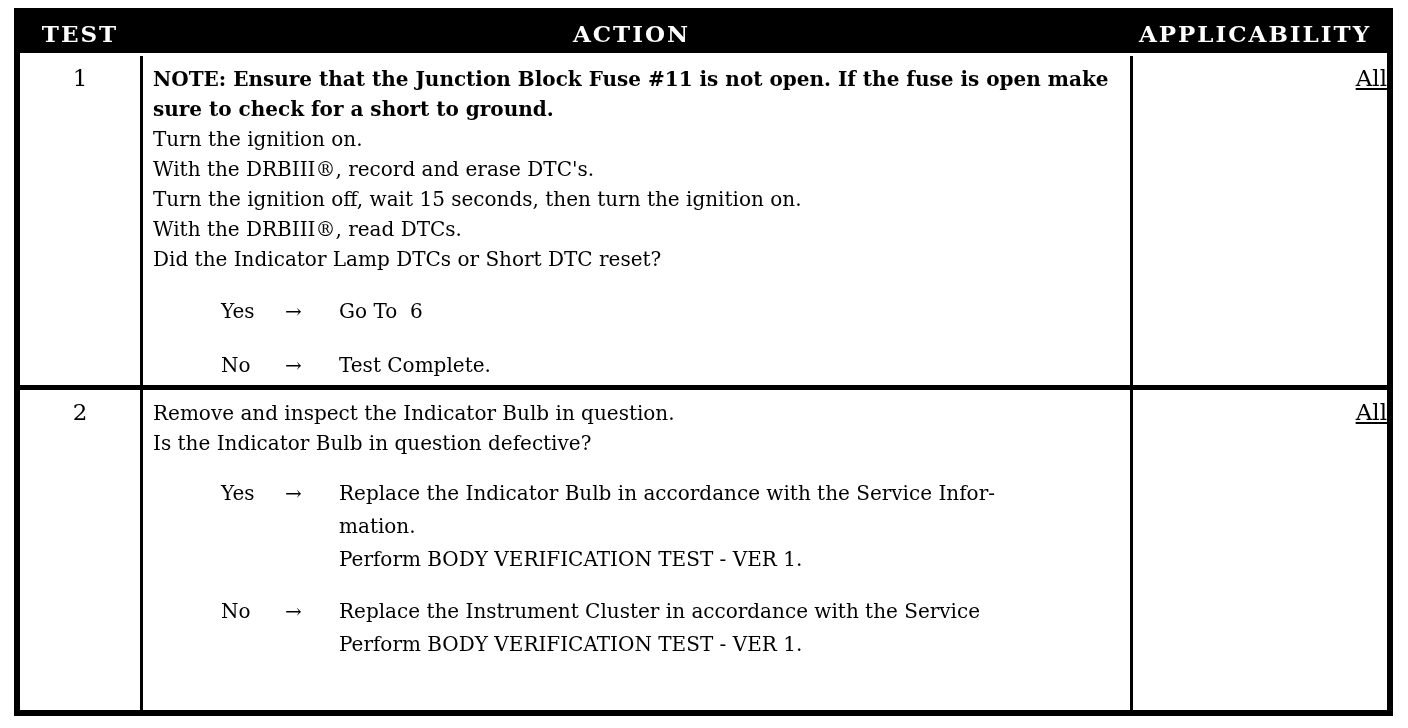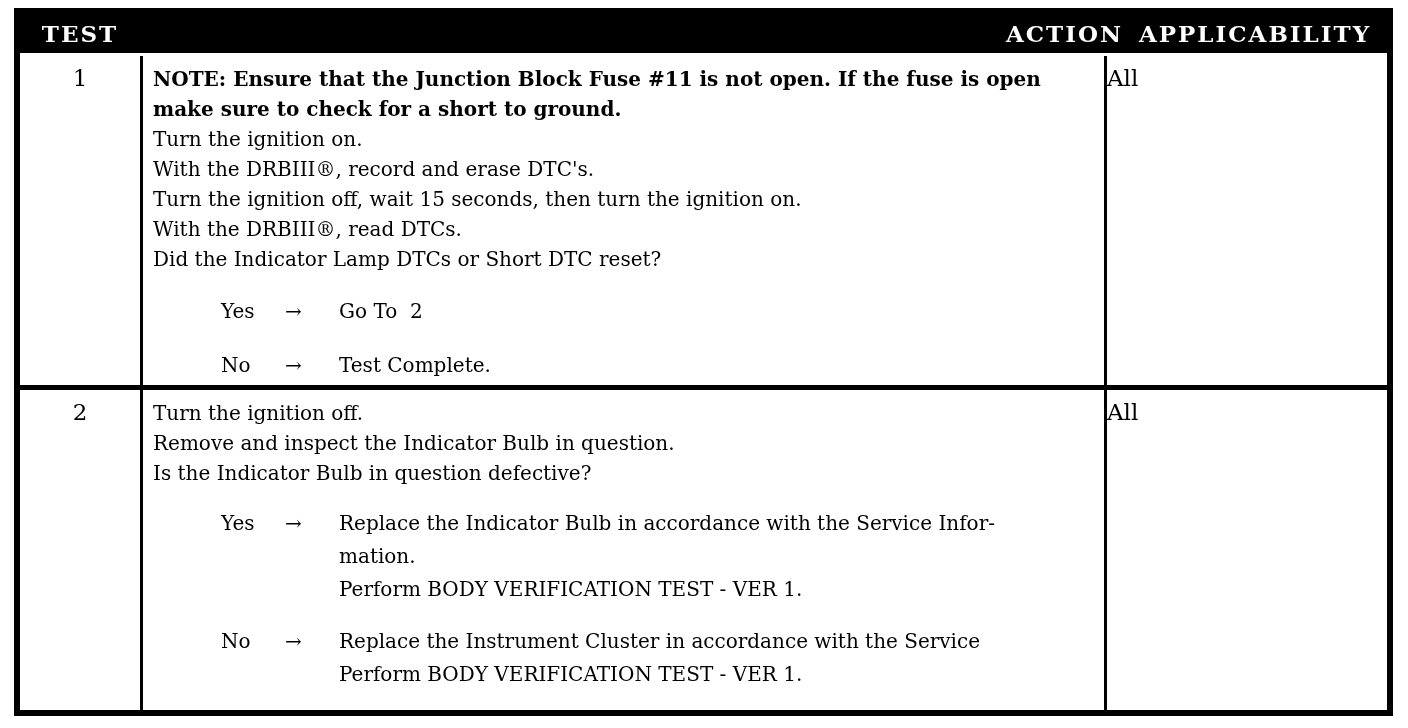--- a/index.html
+++ b/index.html
@@ -25,21 +25,21 @@
     align-items: center;
     height: 42px;
     background: #000000;
     color: #ffffff;
     font-weight: bold;
     font-size: 23px;
     letter-spacing: 2px;
     border-bottom: 3px solid #ffffff;
   }
   .hdr-test { width: 120px; text-align: center; }
-  .hdr-action { flex: 1; text-align: right; }
+  .hdr-action { flex: 1; text-align: center; }
   .hdr-applic { width: 264px; text-align: center; }
 
   .body-row { display: flex; align-items: stretch; }
   .row-1 { height: 329px; }
   .row-2 { flex: 1; border-top: 5px solid #000000; }
 
   .test-cell {
     width: 120px;
     text-align: center;
     font-size: 23px;
@@ -47,24 +47,25 @@
   }
   .action-cell {
     flex: 1;
     border-left: 3px solid #000000;
     border-right: 3px solid #000000;
     padding: 8px 10px 0 10px;
     font-size: 20px;
     line-height: 30px;
   }
   .applic-cell {
-    width: 280px;
-    text-align: left;
+    width: 254px;
+    text-align: right;
     font-size: 23px;
     padding-top: 9px;
+    text-decoration: underline;
   }
   .note { font-weight: bold; }
   .branch {
     display: flex;
     margin-left: 68px;
     margin-top: 21px;
     line-height: 33px;
   }
   .row-2 .branch { margin-top: 19px; }
   .answer { width: 64px; flex: 0 0 auto; }
@@ -89,38 +90,37 @@
       <div class="note">NOTE: Ensure that the Junction Block Fuse #11 is not open. If the fuse is open make sure to check for a short to ground.</div>
       <div>Turn the ignition on.</div>
       <div>With the DRBIII®, record and erase DTC's.</div>
       <div>Turn the ignition off, wait 15 seconds, then turn the ignition on.</div>
       <div>With the DRBIII®, read DTCs.</div>
       <div>Did the Indicator Lamp DTCs or Short DTC reset?</div>
       <div class="branch">
         <span class="answer">Yes</span>
         <span class="arrow">→</span>
         <span class="result">
-          <div class="result-line">Go To  2</div>
+          <div class="result-line">Go To  6</div>
         </span>
       </div>
       <div class="branch">
         <span class="answer">No</span>
         <span class="arrow">→</span>
         <span class="result">
           <div class="result-line">Test Complete.</div>
         </span>
       </div>
     </div>
     <div class="applic-cell">All</div>
   </div>
 
   <div class="body-row row-2">
     <div class="test-cell">2</div>
     <div class="action-cell">
-      <div>Turn the ignition off.</div>
       <div>Remove and inspect the Indicator Bulb in question.</div>
       <div>Is the Indicator Bulb in question defective?</div>
       <div class="branch">
         <span class="answer">Yes</span>
         <span class="arrow">→</span>
         <span class="result">
           <div class="result-line">Replace the Indicator Bulb in accordance with the Service Infor-</div>
           <div class="result-line">mation.</div>
           <div class="result-line">Perform BODY VERIFICATION TEST - VER 1.</div>
         </span>

